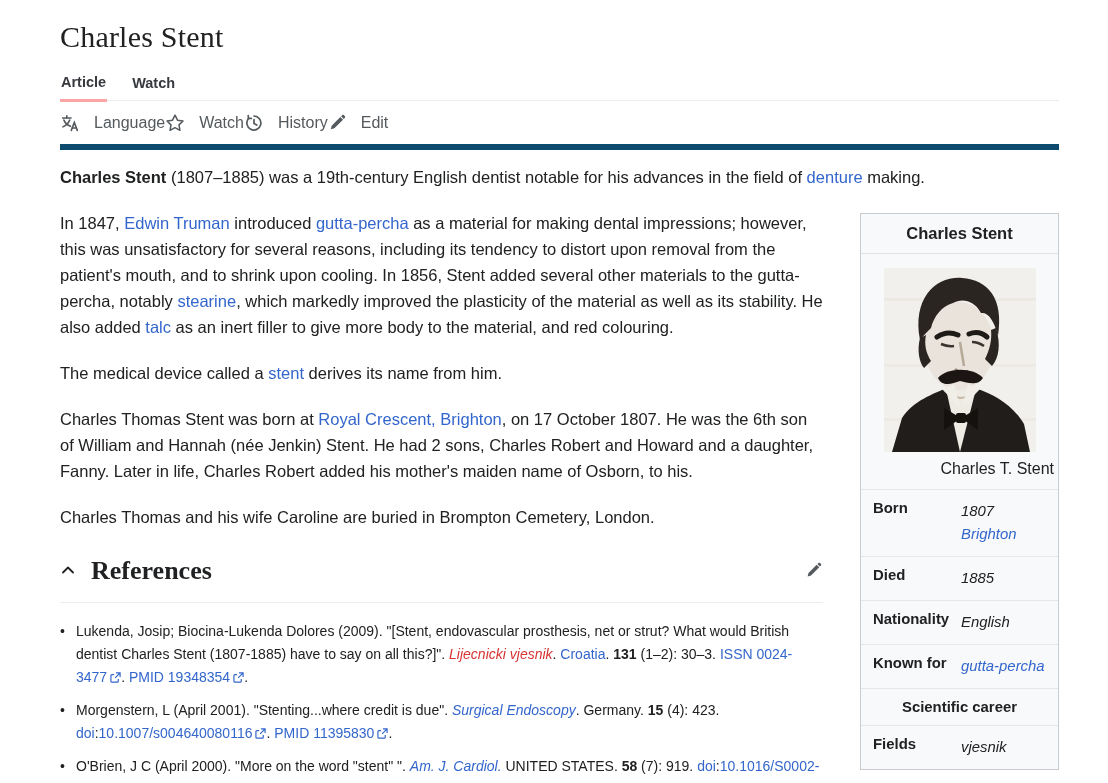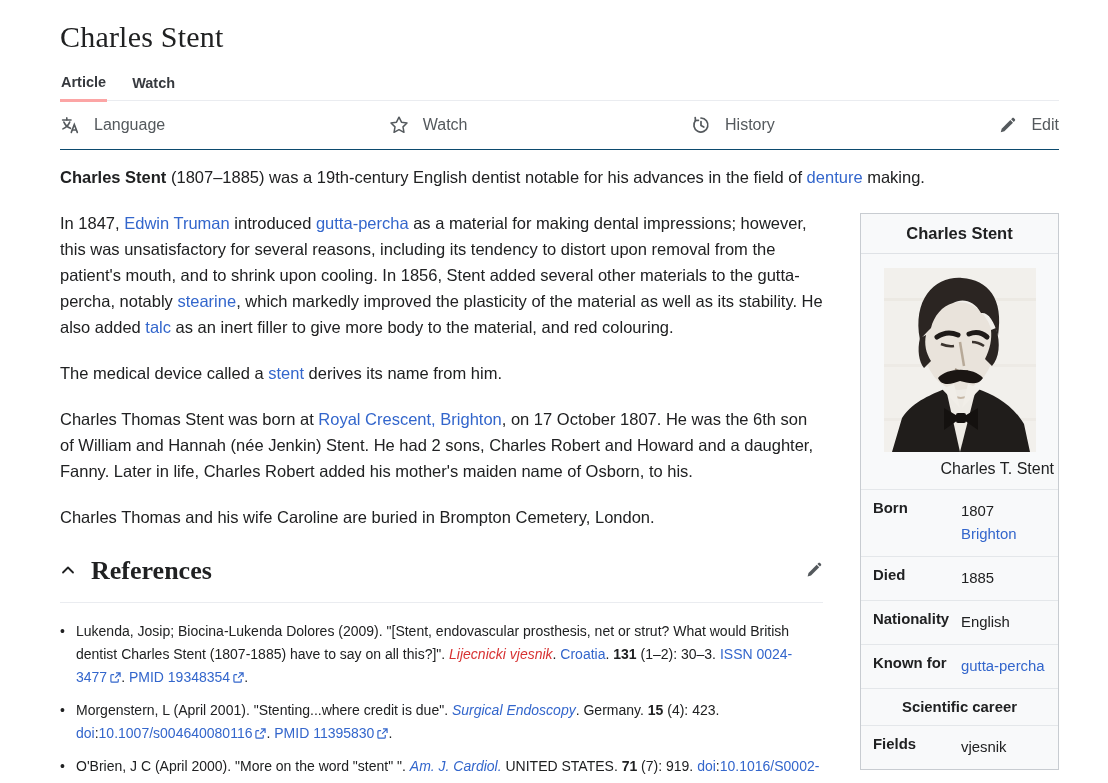--- a/index.html
+++ b/index.html
@@ -7,21 +7,21 @@
   body { font-family:"Liberation Sans", sans-serif; color:#202122; }
   .page { padding:0 49px 0 60px; width:1108px; }
 
   
   .page-title { font-family:"Liberation Serif", serif; font-weight:400; font-size:30px; letter-spacing:.2px; margin:20px 0 20px; }
   .tabs { display:flex; gap:24px; border-bottom:1px solid #eaecf0; }
   .tab { background:none; border:none; font-family:inherit; font-size:14.5px; font-weight:bold; color:#36393e; padding:0 1px 9px; cursor:pointer; }
   .tab.active { border-bottom:3px solid #fca5a5; margin-bottom:-2px; }
 
   
-  .toolbar { display:flex; align-items:center; justify-content:space-between; height:49px; border-bottom:1px solid #0c4a6e; }
+  .toolbar { display:flex; align-items:center; height:49px; border-bottom:6px solid #0c4a6e; }
   .tb-item { display:flex; align-items:center; gap:14px; background:none; border:none; font-family:inherit; font-size:16px; color:#54595d; cursor:pointer; }
   .tb-item svg { display:block; }
 
   
   .article { margin-top:14px; }
   p.para { font-size:16.5px; line-height:26px; margin-bottom:20px; }
   a.lnk { color:#3366cc; text-decoration:none; cursor:pointer; }
   a.rlink { color:#d73333; font-style:italic; }
   a.ilink { font-style:italic; }
   b { font-weight:bold; }
@@ -30,21 +30,21 @@
   
   .infobox { float:right; width:199px; background:#f8f9fa; border:1px solid #c8ccd1; margin:3px 0 18px 37px; font-size:14.9px; }
   .ib-title { text-align:center; font-weight:bold; font-size:16.5px; padding:10px 6px; border-bottom:1px solid #dfe2e6; }
   .ib-imagewrap { padding:14px 0 2px; text-align:center; }
   .ib-imagewrap svg { display:inline-block; }
   .ib-caption { text-align:right; font-size:16px; padding:3px 4px 11px; }
   .ib-table { width:100%; border-collapse:collapse; }
   .ib-table tr { border-top:1px solid #e4e7ea; }
   .ib-table th, .ib-table td { font-size:14.9px; vertical-align:top; text-align:left; }
   .ib-label { width:98px; font-weight:bold; padding:10px 4px 10px 12px; }
-  .ib-value { padding:10px 8px 10px 2px; line-height:23px; }
+  .ib-value { padding:10px 8px 10px 2px; line-height:23px;font-style:italic; }
   .ib-subheader { text-align:center !important; font-weight:bold; padding:10px 4px; }
 
   
   .refs { width:763px; }
   .refs-heading { display:flex; align-items:center; gap:15px; margin-top:26px; }
   .refs-heading h2 { font-family:"Liberation Serif", serif; font-size:26px; font-weight:700; flex:0 0 auto; }
   .refs-spacer { flex:1; }
   .collapse-btn, .edit-section-btn { background:none; border:none; cursor:pointer; padding:0; display:flex; align-items:center; }
   .refs-divider { border:none; border-top:1px solid #eaecf0; margin:16px 0 0; }
   .ref-list { list-style:none; margin-top:17px; }
@@ -211,18 +211,18 @@
         <li>Lukenda, Josip; Biocina-Lukenda Dolores (2009). "[Stent, endovascular prosthesis, net or strut? What would British dentist Charles Stent (1807-1885) have to say on all this?]". <a class="lnk rlink">Lijecnicki vjesnik</a>. <a class="lnk ">Croatia</a>. <b>131</b> (1–2): 30–3. <a class="lnk ext">ISSN 0024-3477<svg viewBox="0 0 12 12" class="ext-icon">
                 <path d="M6.5 1h4.5v4.5 M11 1 L5.6 6.4 M9 7.6v2.4a1 1 0 0 1-1 1H2a1 1 0 0 1-1-1V3.9a1 1 0 0 1 1-1h2.5" fill="none" stroke="currentColor" stroke-width="1.3"></path>
               </svg></a>. <a class="lnk ext">PMID 19348354<svg viewBox="0 0 12 12" class="ext-icon">
                 <path d="M6.5 1h4.5v4.5 M11 1 L5.6 6.4 M9 7.6v2.4a1 1 0 0 1-1 1H2a1 1 0 0 1-1-1V3.9a1 1 0 0 1 1-1h2.5" fill="none" stroke="currentColor" stroke-width="1.3"></path>
               </svg></a>.</li>
         <li>Morgenstern, L (April 2001). "Stenting...where credit is due". <a class="lnk ilink">Surgical Endoscopy</a>. Germany. <b>15</b> (4): 423. <a class="lnk ">doi</a>:<a class="lnk ext">10.1007/s004640080116<svg viewBox="0 0 12 12" class="ext-icon">
                 <path d="M6.5 1h4.5v4.5 M11 1 L5.6 6.4 M9 7.6v2.4a1 1 0 0 1-1 1H2a1 1 0 0 1-1-1V3.9a1 1 0 0 1 1-1h2.5" fill="none" stroke="currentColor" stroke-width="1.3"></path>
               </svg></a>. <a class="lnk ext">PMID 11395830<svg viewBox="0 0 12 12" class="ext-icon">
                 <path d="M6.5 1h4.5v4.5 M11 1 L5.6 6.4 M9 7.6v2.4a1 1 0 0 1-1 1H2a1 1 0 0 1-1-1V3.9a1 1 0 0 1 1-1h2.5" fill="none" stroke="currentColor" stroke-width="1.3"></path>
               </svg></a>.</li>
-        <li>O'Brien, J C (April 2000). "More on the word "stent" ". <a class="lnk ilink">Am. J. Cardiol.</a> UNITED STATES. <b>71</b> (7): 919. <a class="lnk ">doi</a>:<a class="lnk ext">10.1016/S0002-9149(00)00814-6</a>. <a class="lnk ext">ISSN 0002-9149</a>. <a class="lnk ext">PMID 10758945</a>.</li>
+        <li>O'Brien, J C (April 2000). "More on the word "stent" ". <a class="lnk ilink">Am. J. Cardiol.</a> UNITED STATES. <b>58</b> (7): 919. <a class="lnk ">doi</a>:<a class="lnk ext">10.1016/S0002-9149(00)00814-6</a>. <a class="lnk ext">ISSN 0002-9149</a>. <a class="lnk ext">PMID 10758945</a>.</li>
       </ul>
     </section>
 
   </main>
 </div>
 
 </body></html>

